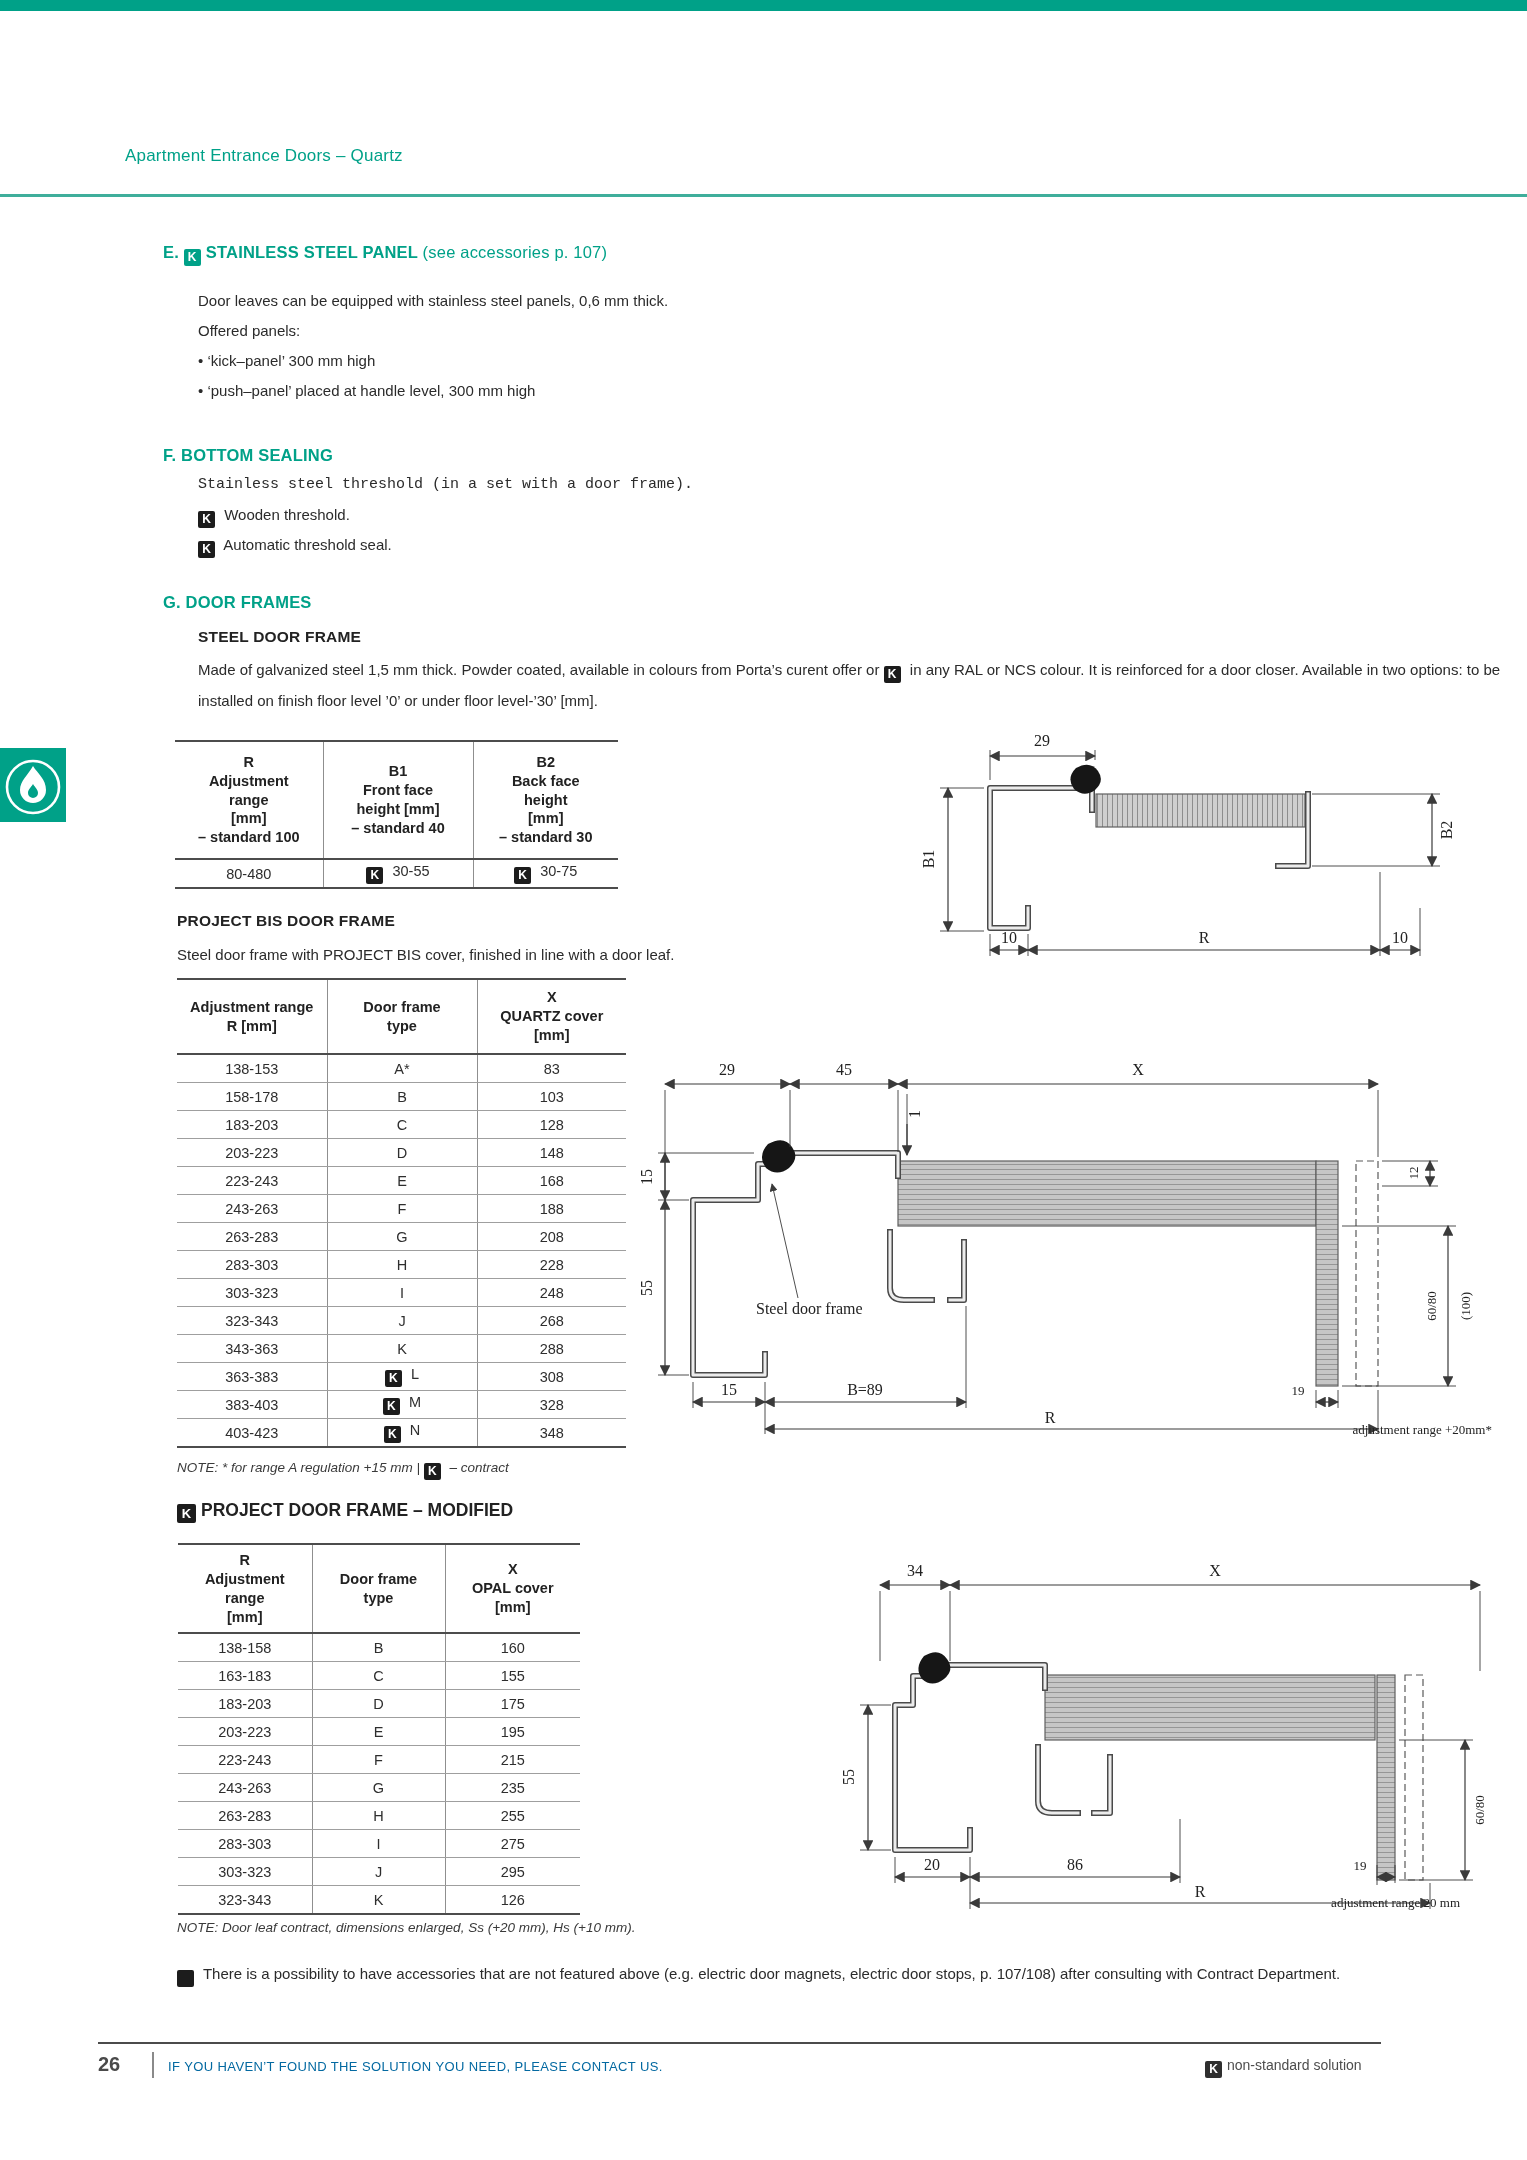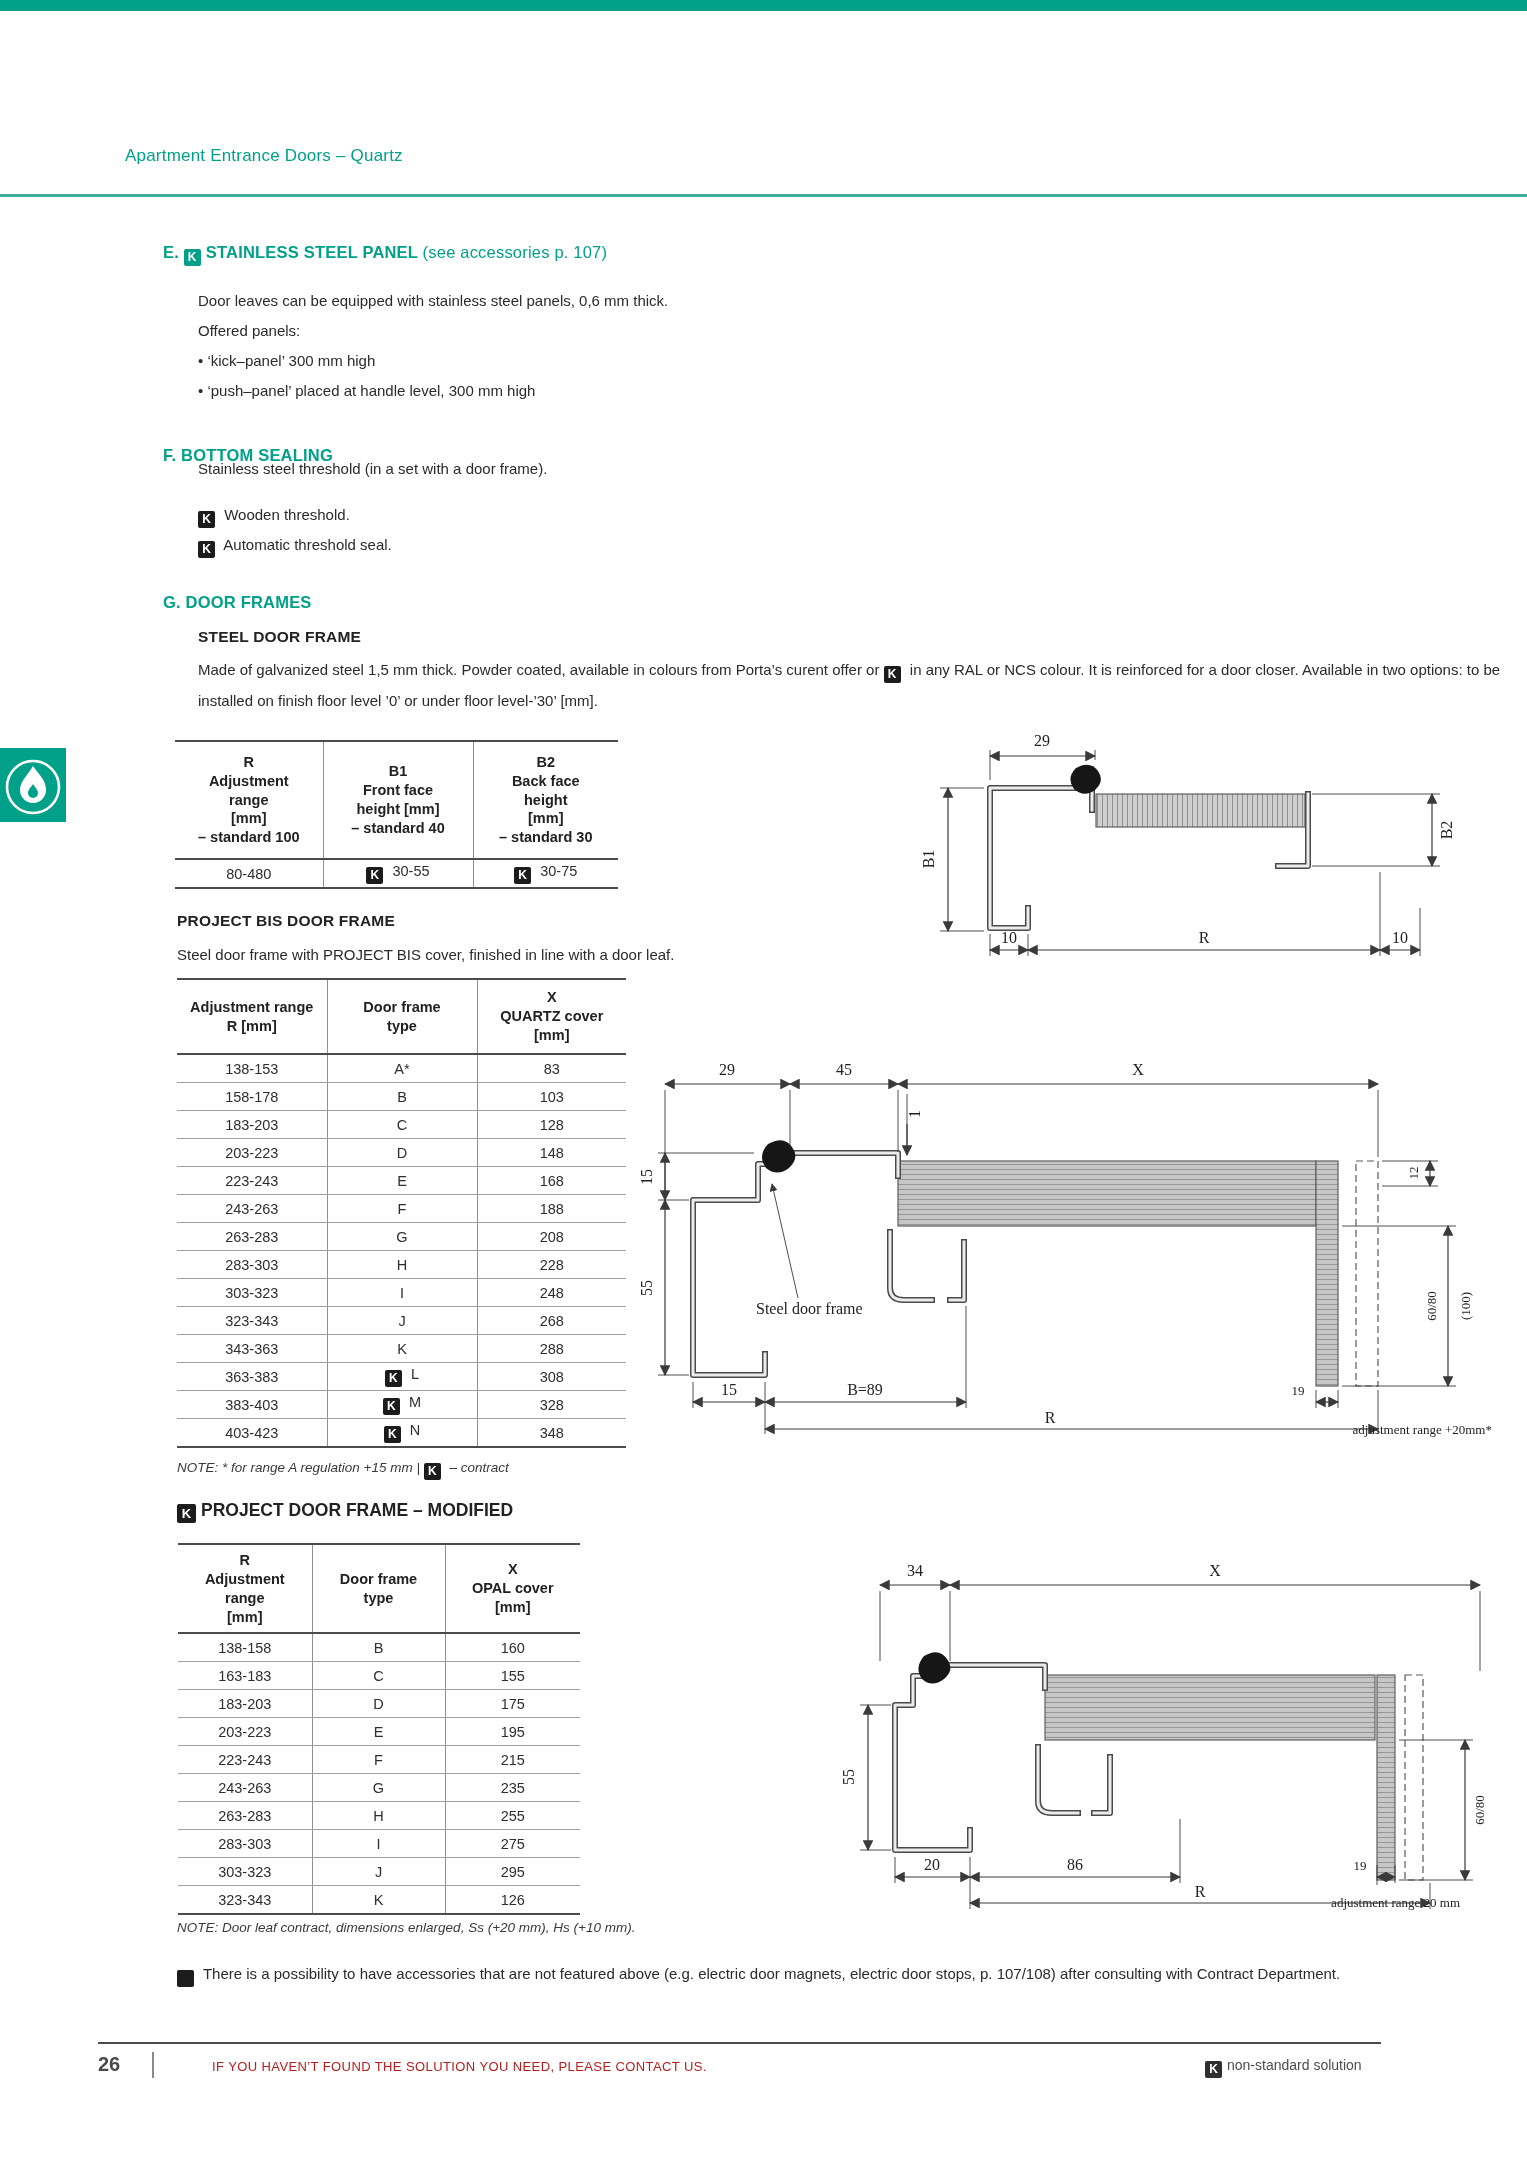--- a/index.html
+++ b/index.html
@@ -53,21 +53,21 @@
   .dwg .small{font-size:13px;}
   .dim{stroke:var(--dimc);stroke-width:1.2;fill:none;}
   .ext{stroke:var(--dimc);stroke-width:.9;fill:none;}
   .prof-o{stroke:#4a4a4a;stroke-width:6;fill:none;stroke-linejoin:round;stroke-linecap:square;}
   .prof-i{stroke:#ececec;stroke-width:3;fill:none;stroke-linejoin:round;stroke-linecap:square;}
   .dash{stroke:#5a5a5a;stroke-width:1.2;fill:none;stroke-dasharray:7 4;}
   .seal{fill:#161616;}
 
   
   .pgnum{font-size:20px;font-weight:bold;color:#4a4a4a;}
-  .tagline{font-size:13px;color:#b91c1c;letter-spacing:.4px;margin-left:44px;}
+  .tagline{font-size:13px;color:#0369a1;letter-spacing:.4px;}
   .fbar{width:2px;height:26px;background:#8a8a8a;}
   .badge-label{font-size:14px;color:#4d4d4d;}
 </style>
 </head>
 <body>
 
 <div class="abs topbar"></div>
 
 <div class="abs pagehead teal">
   <span>Apartment Entrance Doors </span><span class="b">– Quartz</span>
@@ -78,21 +78,21 @@
   <span>E.</span>
   <span class="kbox tealk">K</span><span>STAINLESS STEEL PANEL</span>
   <span style="font-weight:normal;">(see accessories p. 107)</span>
 </div>
 <div class="abs body-text" style="left:198px;top:286px;">Door leaves can be equipped with stainless steel panels, 0,6 mm thick.</div>
 <div class="abs body-text" style="left:198px;top:316px;">Offered panels:</div>
 <div class="abs body-text" style="left:198px;top:346px;">• ‘kick–panel’ 300 mm high</div>
 <div class="abs body-text" style="left:198px;top:376px;">• ‘push–panel’ placed at handle level, 300 mm high</div>
 
 <div class="abs sec-head" style="left:163px;top:440px;margin-top:6px;">F. BOTTOM SEALING</div>
-<div class="abs body-text" style="left:198px;top:454px;">Stainless steel threshold (in a set with a door frame).</div>
+<div class="abs body-text" style="left:198px;top:470px;font-family:Liberation Mono, monospace;">Stainless steel threshold (in a set with a door frame).</div>
 <div class="abs body-text" style="left:198px;top:500px;"><span class="kbox">K</span> Wooden threshold.</div>
 <div class="abs body-text" style="left:198px;top:530px;"><span class="kbox">K</span> Automatic threshold seal.</div>
 
 <div class="abs sec-head" style="left:163px;top:593px;">G. DOOR FRAMES</div>
 <div class="abs sub-head" style="left:198px;top:628px;">STEEL DOOR FRAME</div>
 <div class="abs body-text" style="left:198px;top:654px;width:1322px;line-height:31px;">Made of galvanized steel 1,5 mm thick. Powder coated, available in colours from Porta’s curent offer  or <span class="kbox">K</span> in any RAL or NCS colour. It is reinforced for a door closer. Available in two options: to be installed on finish floor level ’0’ or under floor level-’30’ [mm].</div>
 
 <table class="spec abs" style="left:175px;top:740px;width:443px;">
   <colgroup>
       <col style="width:148px">

